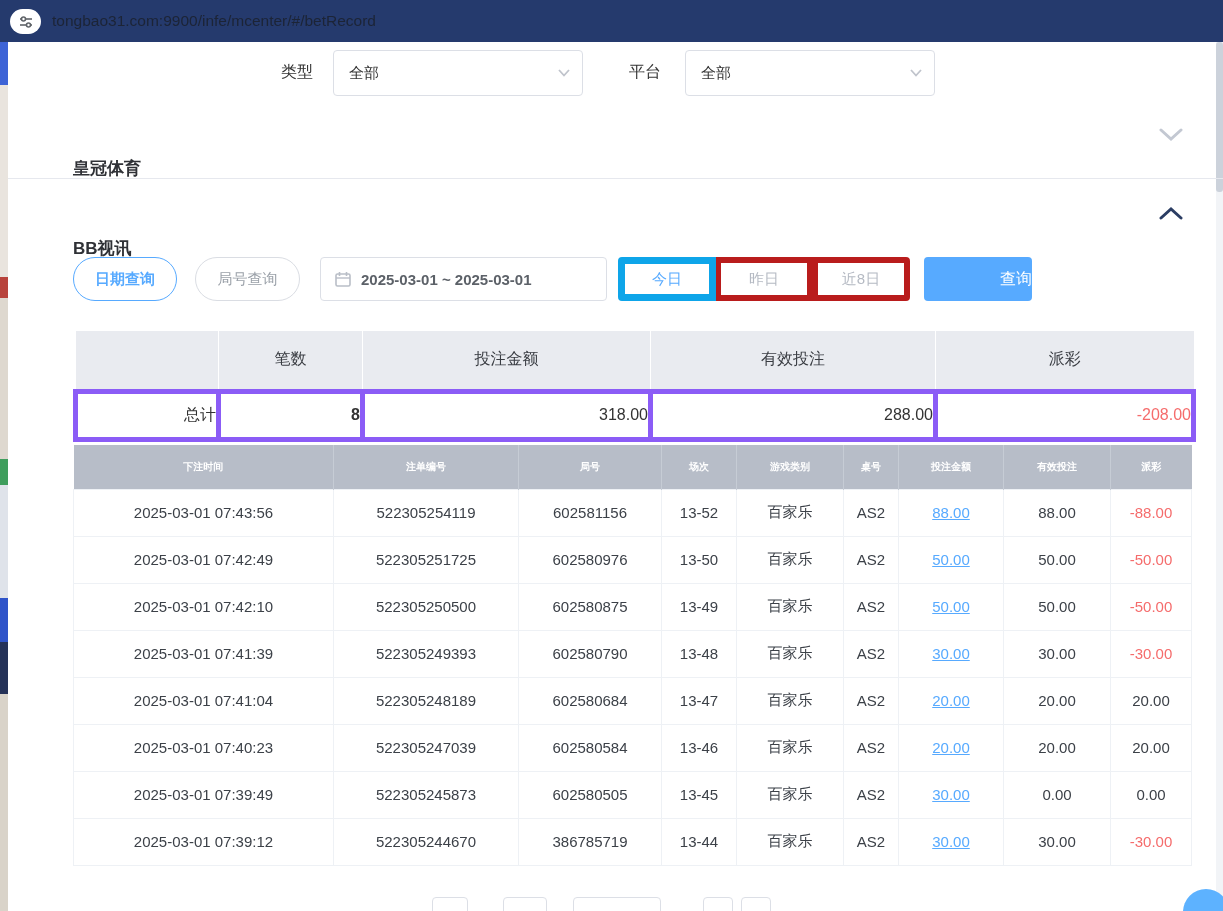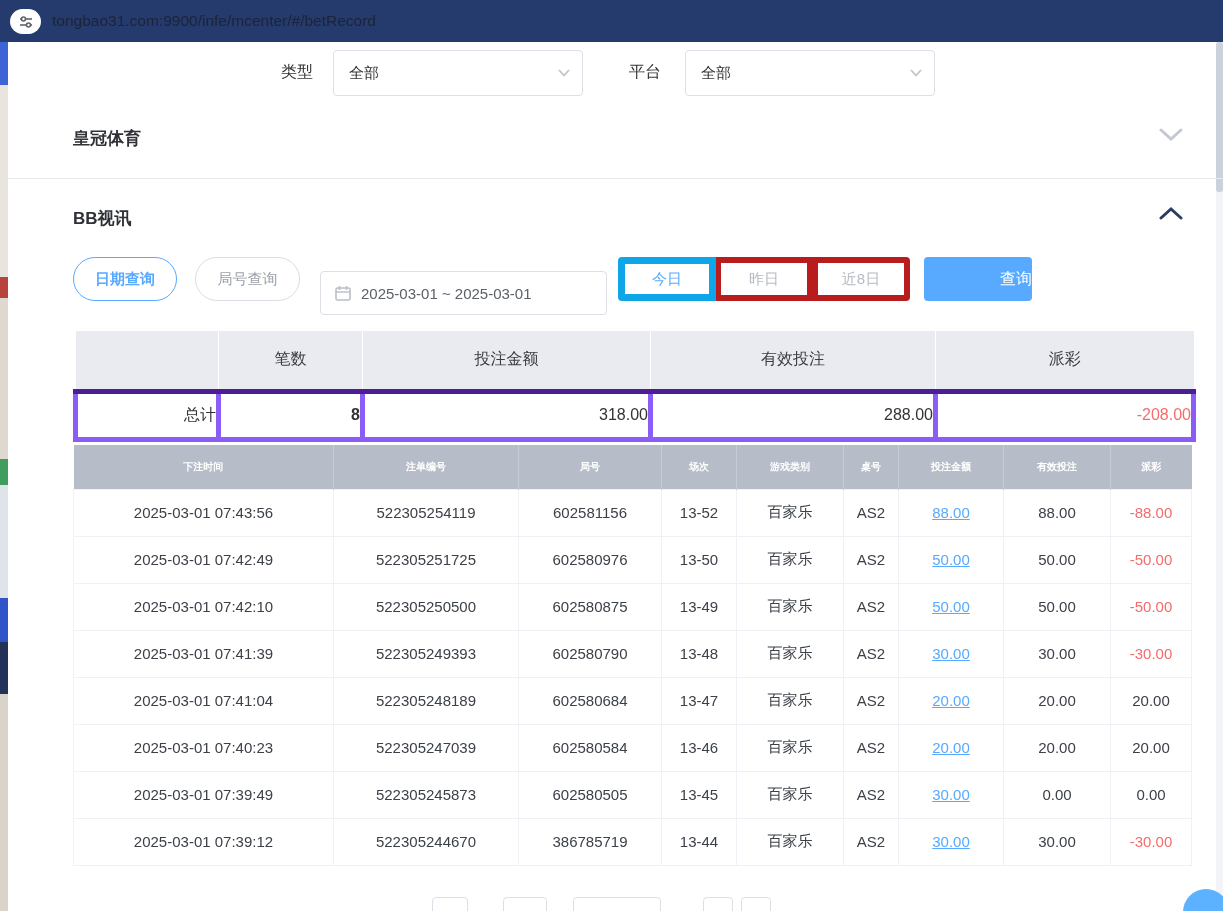--- a/index.html
+++ b/index.html
@@ -24,46 +24,46 @@
   .scrollbar .thumb { position:absolute; top:0; left:0; width:7px; height:150px; background:#ccd2db; border-radius:3px; }
 
   
   .flabel { position:absolute; top:62px; font-size:16px; color:#333; }
   .select { position:absolute; top:50px; width:250px; height:46px; background:#fff; border:1px solid #dcdfe6;
             border-radius:4px; display:flex; align-items:center; padding:0 30px 0 15px; cursor:pointer; }
   .select .val { font-size:15px; color:#333; }
   .select .caret { position:absolute; right:12px; top:18px; }
 
   
-  .sec-title { position:absolute; left:73px; font-size:17px; font-weight:bold; color:#2f3136; }
+  .sec-title { position:absolute; left:73px; font-size:17px; font-weight:bold; color:#2f3136;margin-top:30px; }
   .sec-chevron { position:absolute; right:40px; cursor:pointer; }
   .divider { position:absolute; left:8px; top:178px; width:1215px; height:1px; background:#e6e8ee; }
 
   
   .pill-btn { position:absolute; top:257px; height:44px; background:#fff; border-radius:22px; font-size:15px;
               display:flex; align-items:center; justify-content:center; cursor:pointer; }
   .pill-btn.active { border:1px solid #57aaff; color:#57aaff; font-weight:bold; }
   .pill-btn.idle   { border:1px solid #dadde3; color:#9aa0a8; }
-  .date-input { position:absolute; left:320px; top:271px; width:287px; height:44px; border:1px solid #dcdfe6;
-                border-radius:4px; background:#fff; display:flex; align-items:center; padding-left:14px; cursor:pointer; }
+  .date-input { position:absolute; left:320px; top:257px; width:287px; height:44px; border:1px solid #dcdfe6;
+                border-radius:4px; background:#fff; display:flex; align-items:center; padding-left:14px; cursor:pointer;font-weight:bold; }
   .date-input .dtext { font-size:15px; color:#5c6168; margin-left:10px; }
   .seg { position:absolute; left:618px; top:257px; display:flex; }
   .seg-btn { width:98px; height:44px; background:#fff; border:6px solid #b91c1c; margin-left:-1px;
              font-size:15px; color:#b5bac3; display:flex; align-items:center; justify-content:center; cursor:pointer; }
   .seg-btn:first-child { margin-left:0; border-radius:4px 0 0 4px; }
   .seg-btn:last-child { border-radius:0 4px 4px 0; }
   .seg-btn.active { border:7px solid #0ea5e9; color:#57aaff; z-index:1; }
   .search-btn { position:absolute; left:924px; top:257px; width:108px; height:44px; background:#57aaff; border:none;
                 border-radius:4px; color:#fff; font-size:16px; cursor:pointer; font-family:inherit;text-align:right; }
 
   
   table { border-collapse:collapse; table-layout:fixed; }
   .sum-table { position:absolute; left:73px; top:331px; width:1118px; }
   .sum-table th { height:60px; background:#e9ebf0; font-size:16px; font-weight:normal; color:#3a3d43;
-                  border-right:1px solid #fff; border-bottom:5px solid #4c1d95; }
+                  border-right:1px solid #fff; border-bottom:2px solid #4c1d95; }
   .sum-table th:last-child { border-right:none; }
   .sum-table td { height:48px; text-align:right; font-size:16px; color:#333; background:#fff;
                   border:5px solid #8b5cf6; }
   .sum-table td.bold { font-weight:bold; }
 
   
   .det-table { position:absolute; left:73px; top:445px; width:1118px; }
   .det-table th { height:44px; background:#b7bdc8; color:#fff; font-size:10px; font-weight:bold;
                   border-right:1px solid #c6ccd5; }
   .det-table th:last-child { border-right:none; }

